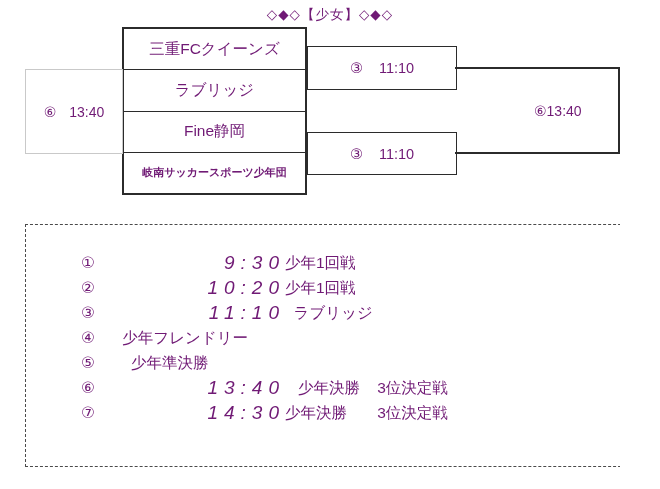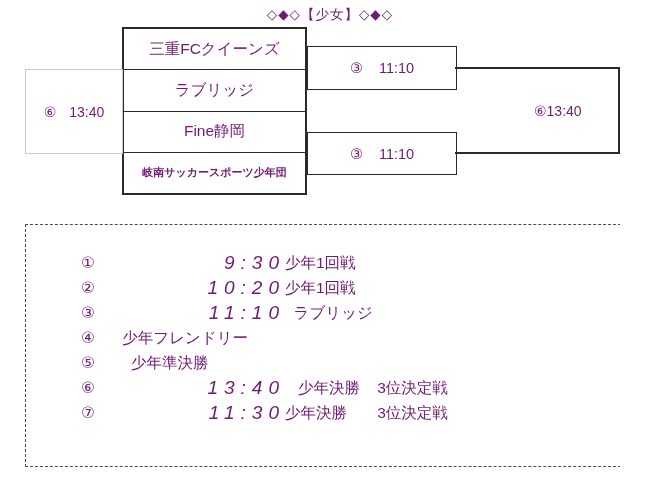--- a/index.html
+++ b/index.html
@@ -120,18 +120,18 @@
       <div class="c-no">⑤</div>
       <div class="c-event">   少年準決勝</div>
     </div>
     <div class="srow">
       <div class="c-no">⑥</div>
       <div class="c-time">13:40</div>
       <div class="c-event">   少年決勝    3位決定戦</div>
     </div>
     <div class="srow">
       <div class="c-no">⑦</div>
-      <div class="c-time">11:30</div>
+      <div class="c-time">14:30</div>
       <div class="c-event">少年決勝       3位決定戦</div>
     </div>
   </div>
 
 </div>
 
 </body></html>

